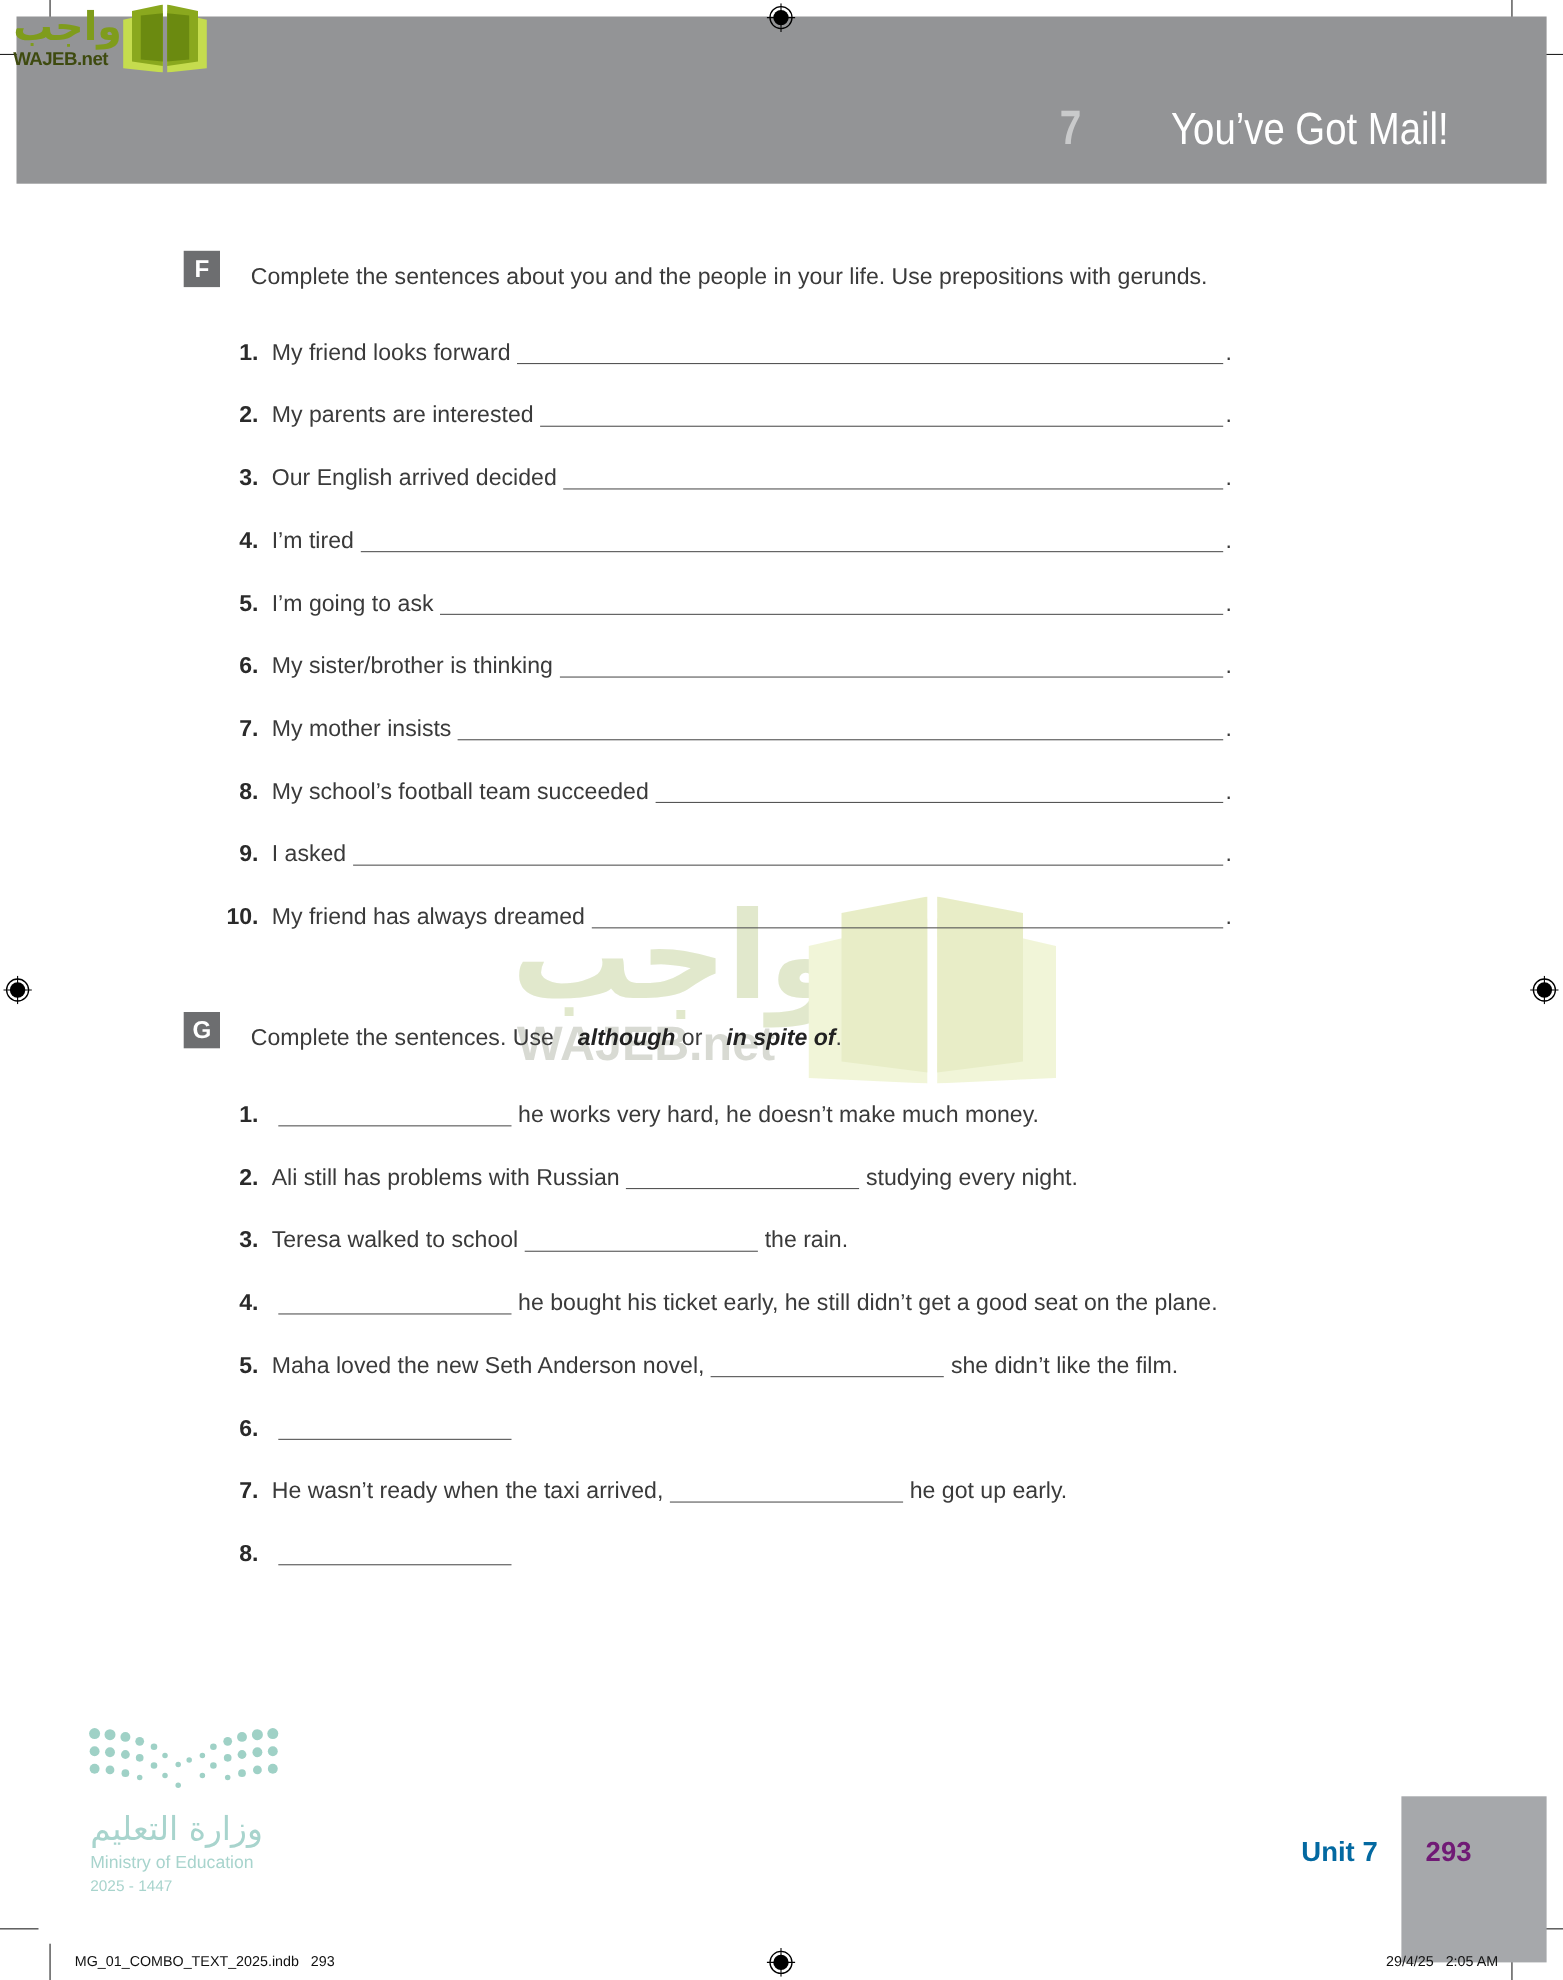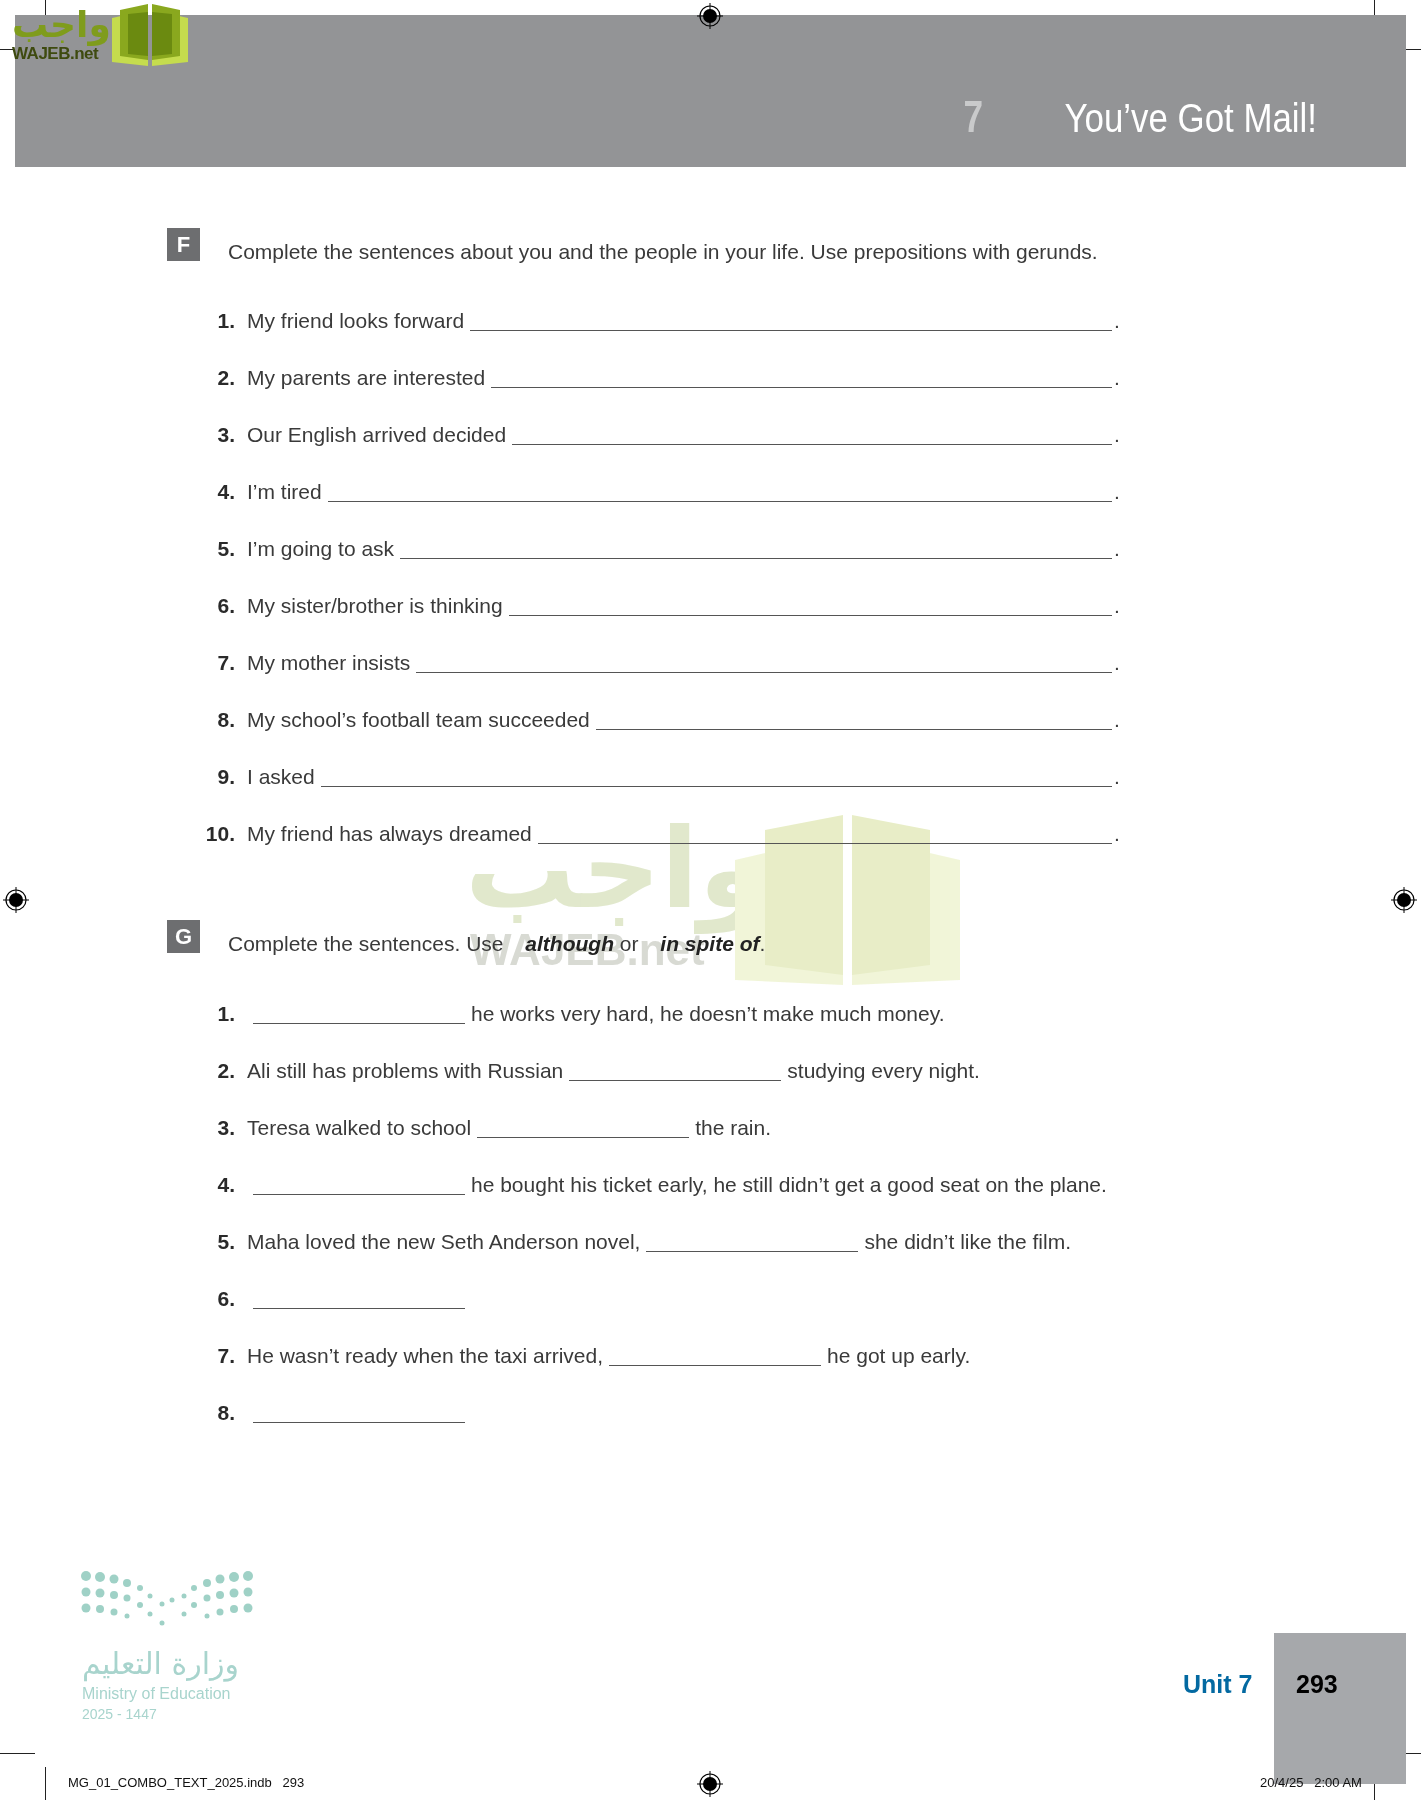--- a/index.html
+++ b/index.html
@@ -34,21 +34,21 @@
   .watermark .book { position: absolute; left: 270px; top: 0; }
 
   .moe-logo { position: absolute; left: 80px; top: 1570px; width: 190px; height: 160px; }
   .moe-dots { position: absolute; left: 0; top: 0; }
   .moe-ar { position: absolute; left: 2px; top: 76px; font-size: 30px; color: #a8d4cd; font-family: "DejaVu Sans", sans-serif; }
   .moe-en { position: absolute; left: 2px; top: 115px; font-size: 16px; color: #a8d4cd; white-space: nowrap; }
   .moe-year { position: absolute; left: 2px; top: 136px; font-size: 14px; color: #a8d4cd; }
 
   .footer-unit { position: absolute; left: 1183px; top: 1670px; font-size: 25px; font-weight: bold; color: #0369a1; }
   .page-box { position: absolute; left: 1274px; top: 1633px; width: 132px; height: 151px; background: #a6a8ab; }
-  .page-num { position: absolute; left: 22px; top: 37px; font-size: 25px; font-weight: bold; color: #000000; }
+  .page-num { position: absolute; left: 22px; top: 37px; font-size: 25px; font-weight: bold; color: #701a75; }
 
   .slug-left { position: absolute; left: 68px; top: 1775px; font-size: 13px; color: #111; font-family: "Liberation Sans", sans-serif; white-space: nowrap; }
   .slug-right { position: absolute; left: 1260px; top: 1775px; font-size: 13px; color: #111; white-space: nowrap; }
 
   .reg-mark { position: absolute; width: 26px; height: 26px; }
 </style>
 </head>
 <body>
 
 <div class="crop" style="left:45px;top:0;width:1px;height:30px;"></div>
@@ -275,13 +275,13 @@
   <span class="moe-en">Ministry of Education</span>
   <span class="moe-year">2025 - 1447</span>
 </div>
 
 <div class="footer-unit">Unit 7</div>
 <div class="page-box">
   <span class="page-num">293</span>
 </div>
 
 <div class="slug-left" style="white-space:pre;">MG_01_COMBO_TEXT_2025.indb   293</div>
-<div class="slug-right" style="white-space:pre;">20/4/25   2:00 AM</div>
+<div class="slug-right" style="white-space:pre;">29/4/25   2:05 AM</div>
 
 </body></html>

